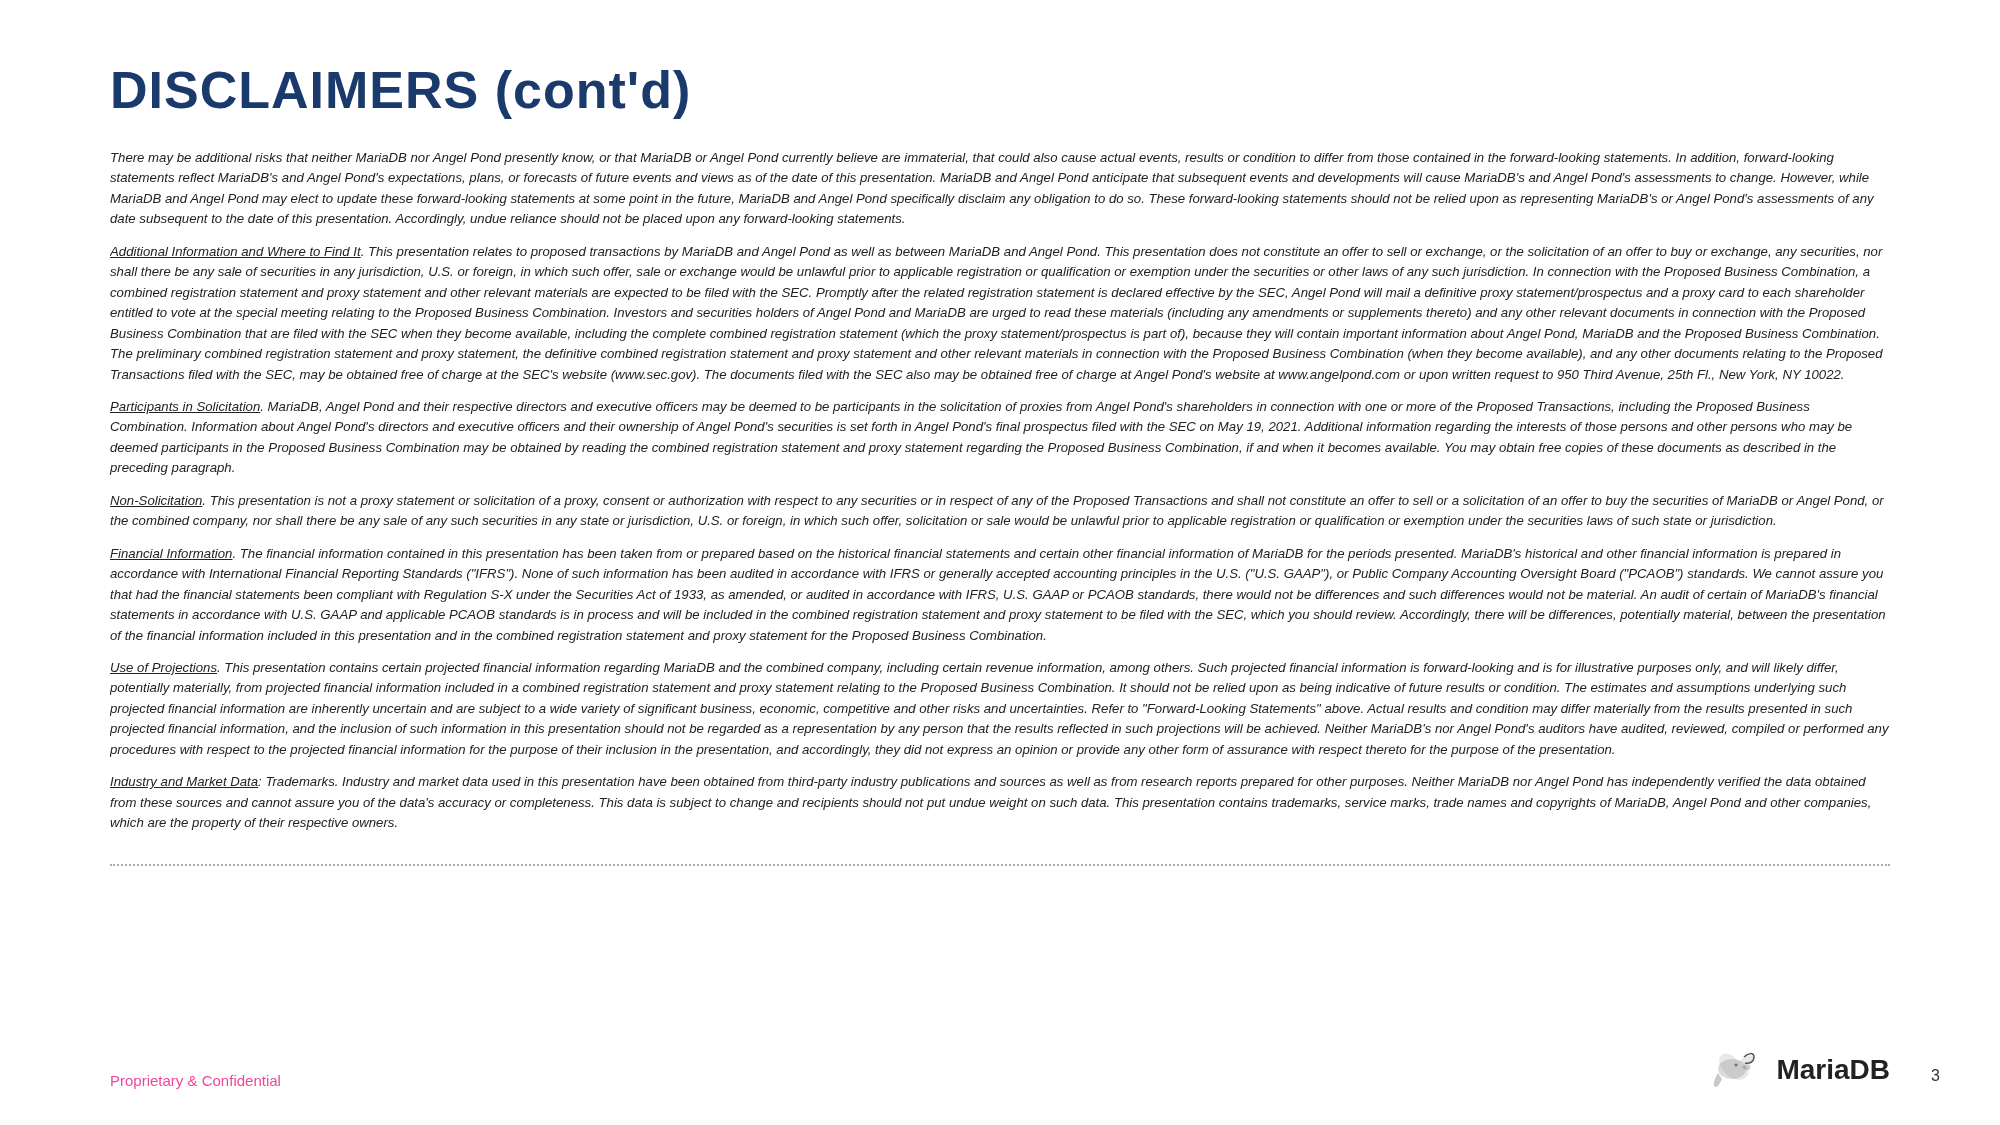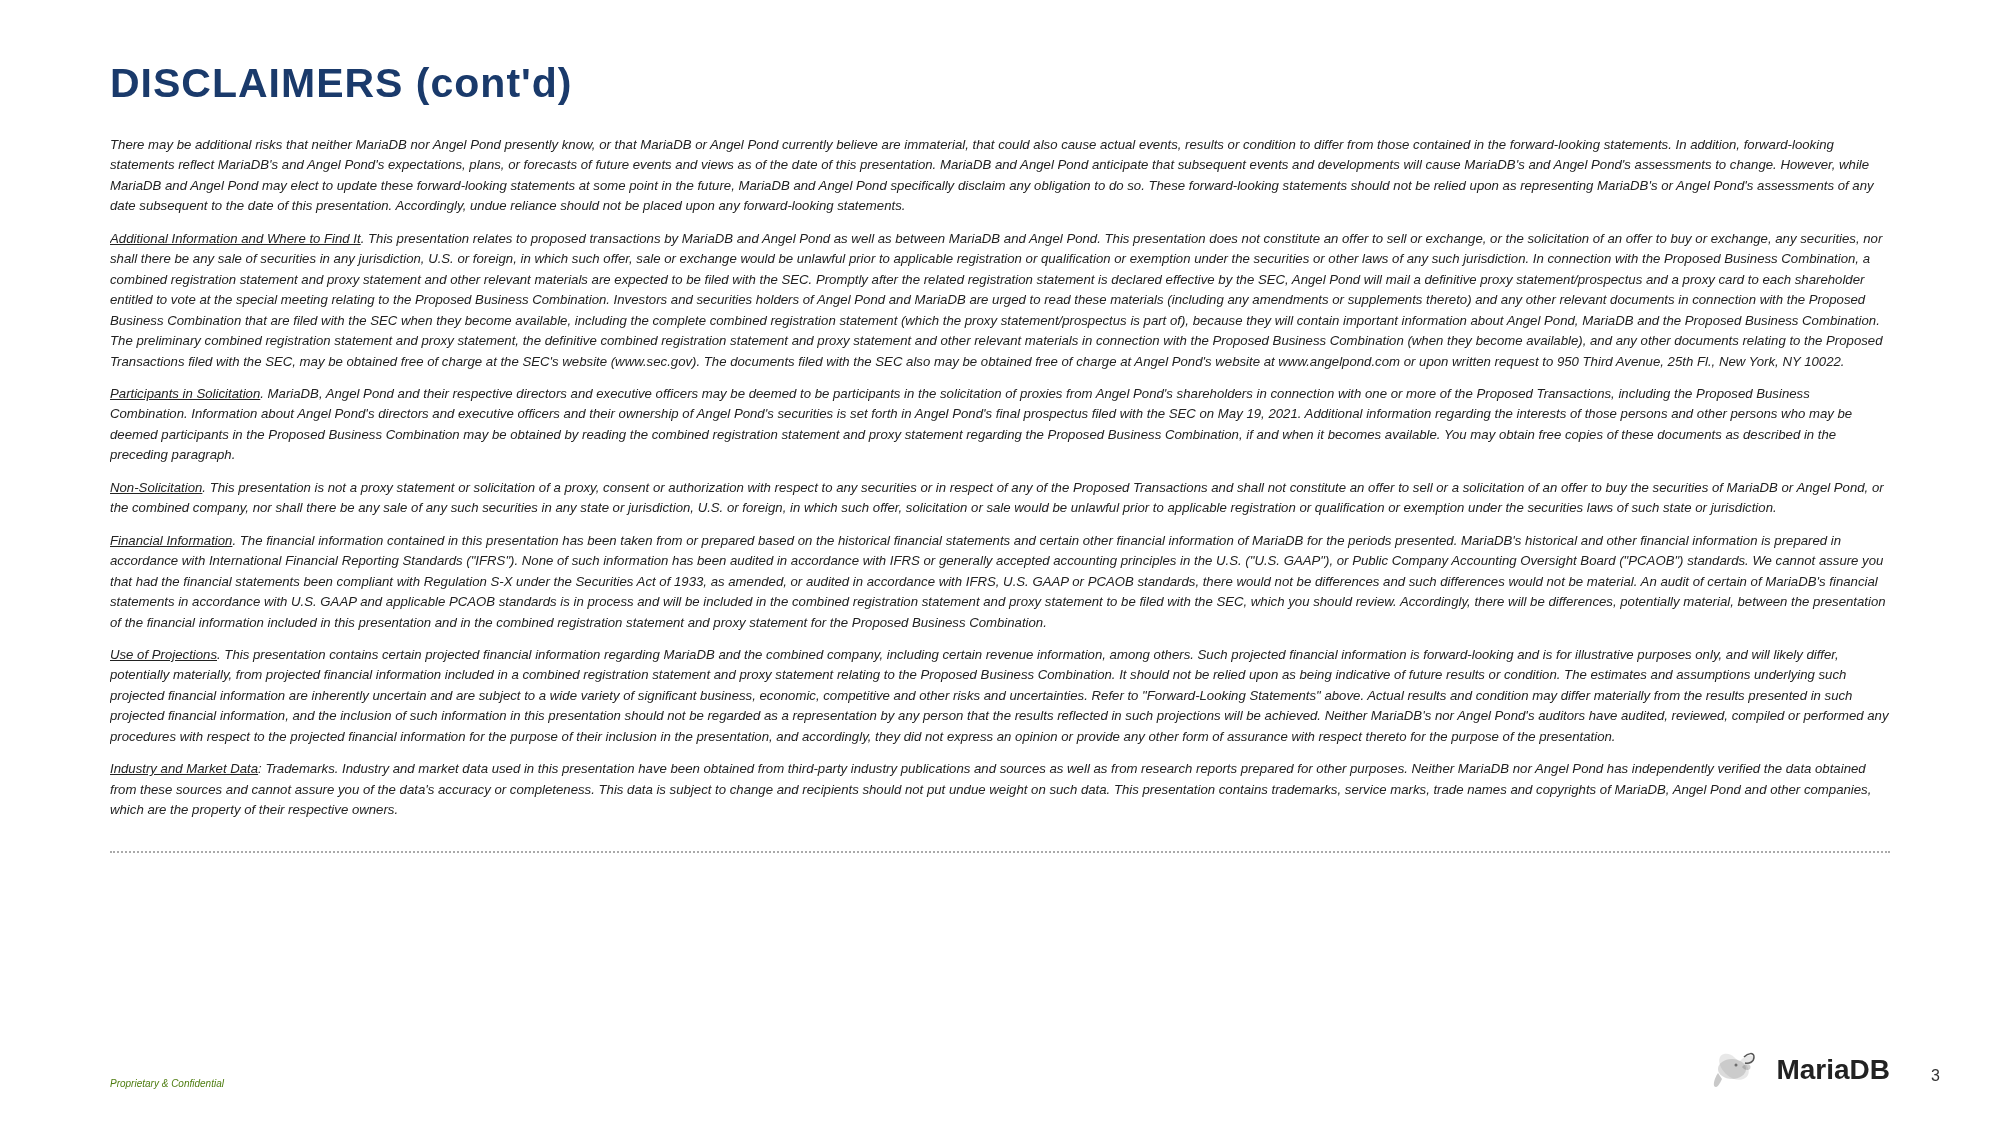--- a/index.html
+++ b/index.html
@@ -12,21 +12,21 @@
       position: relative;
     }
     .page {
       width: 2000px;
       height: 1125px;
       background: #ffffff;
       position: relative;
       padding: 60px 110px 40px 110px;
     }
     .title {
-      font-size: 41px;
+      font-size: 52px;
       font-weight: 900;
       color: #1a3a6b;
       margin-bottom: 28px;
       letter-spacing: 1px;
     }
     .body-text {
       font-size: 13.2px;
       line-height: 1.55;
       color: #222222;
       margin-bottom: 12px;
@@ -45,23 +45,22 @@
     .footer {
       position: absolute;
       bottom: 36px;
       left: 110px;
       right: 110px;
       display: flex;
       align-items: flex-end;
       justify-content: space-between;
     }
     .footer-left {
-      font-size: 10px;
-      color: #4d7c0f;
-      font-style: italic;
+      font-size: 15px;
+      color: #ec4899;
     }
     .mariadb-logo {
       display: flex;
       align-items: center;
       gap: 14px;
     }
     .logo-dolphin {
       width: 52px;
       height: 38px;
       margin-right: 6px;

